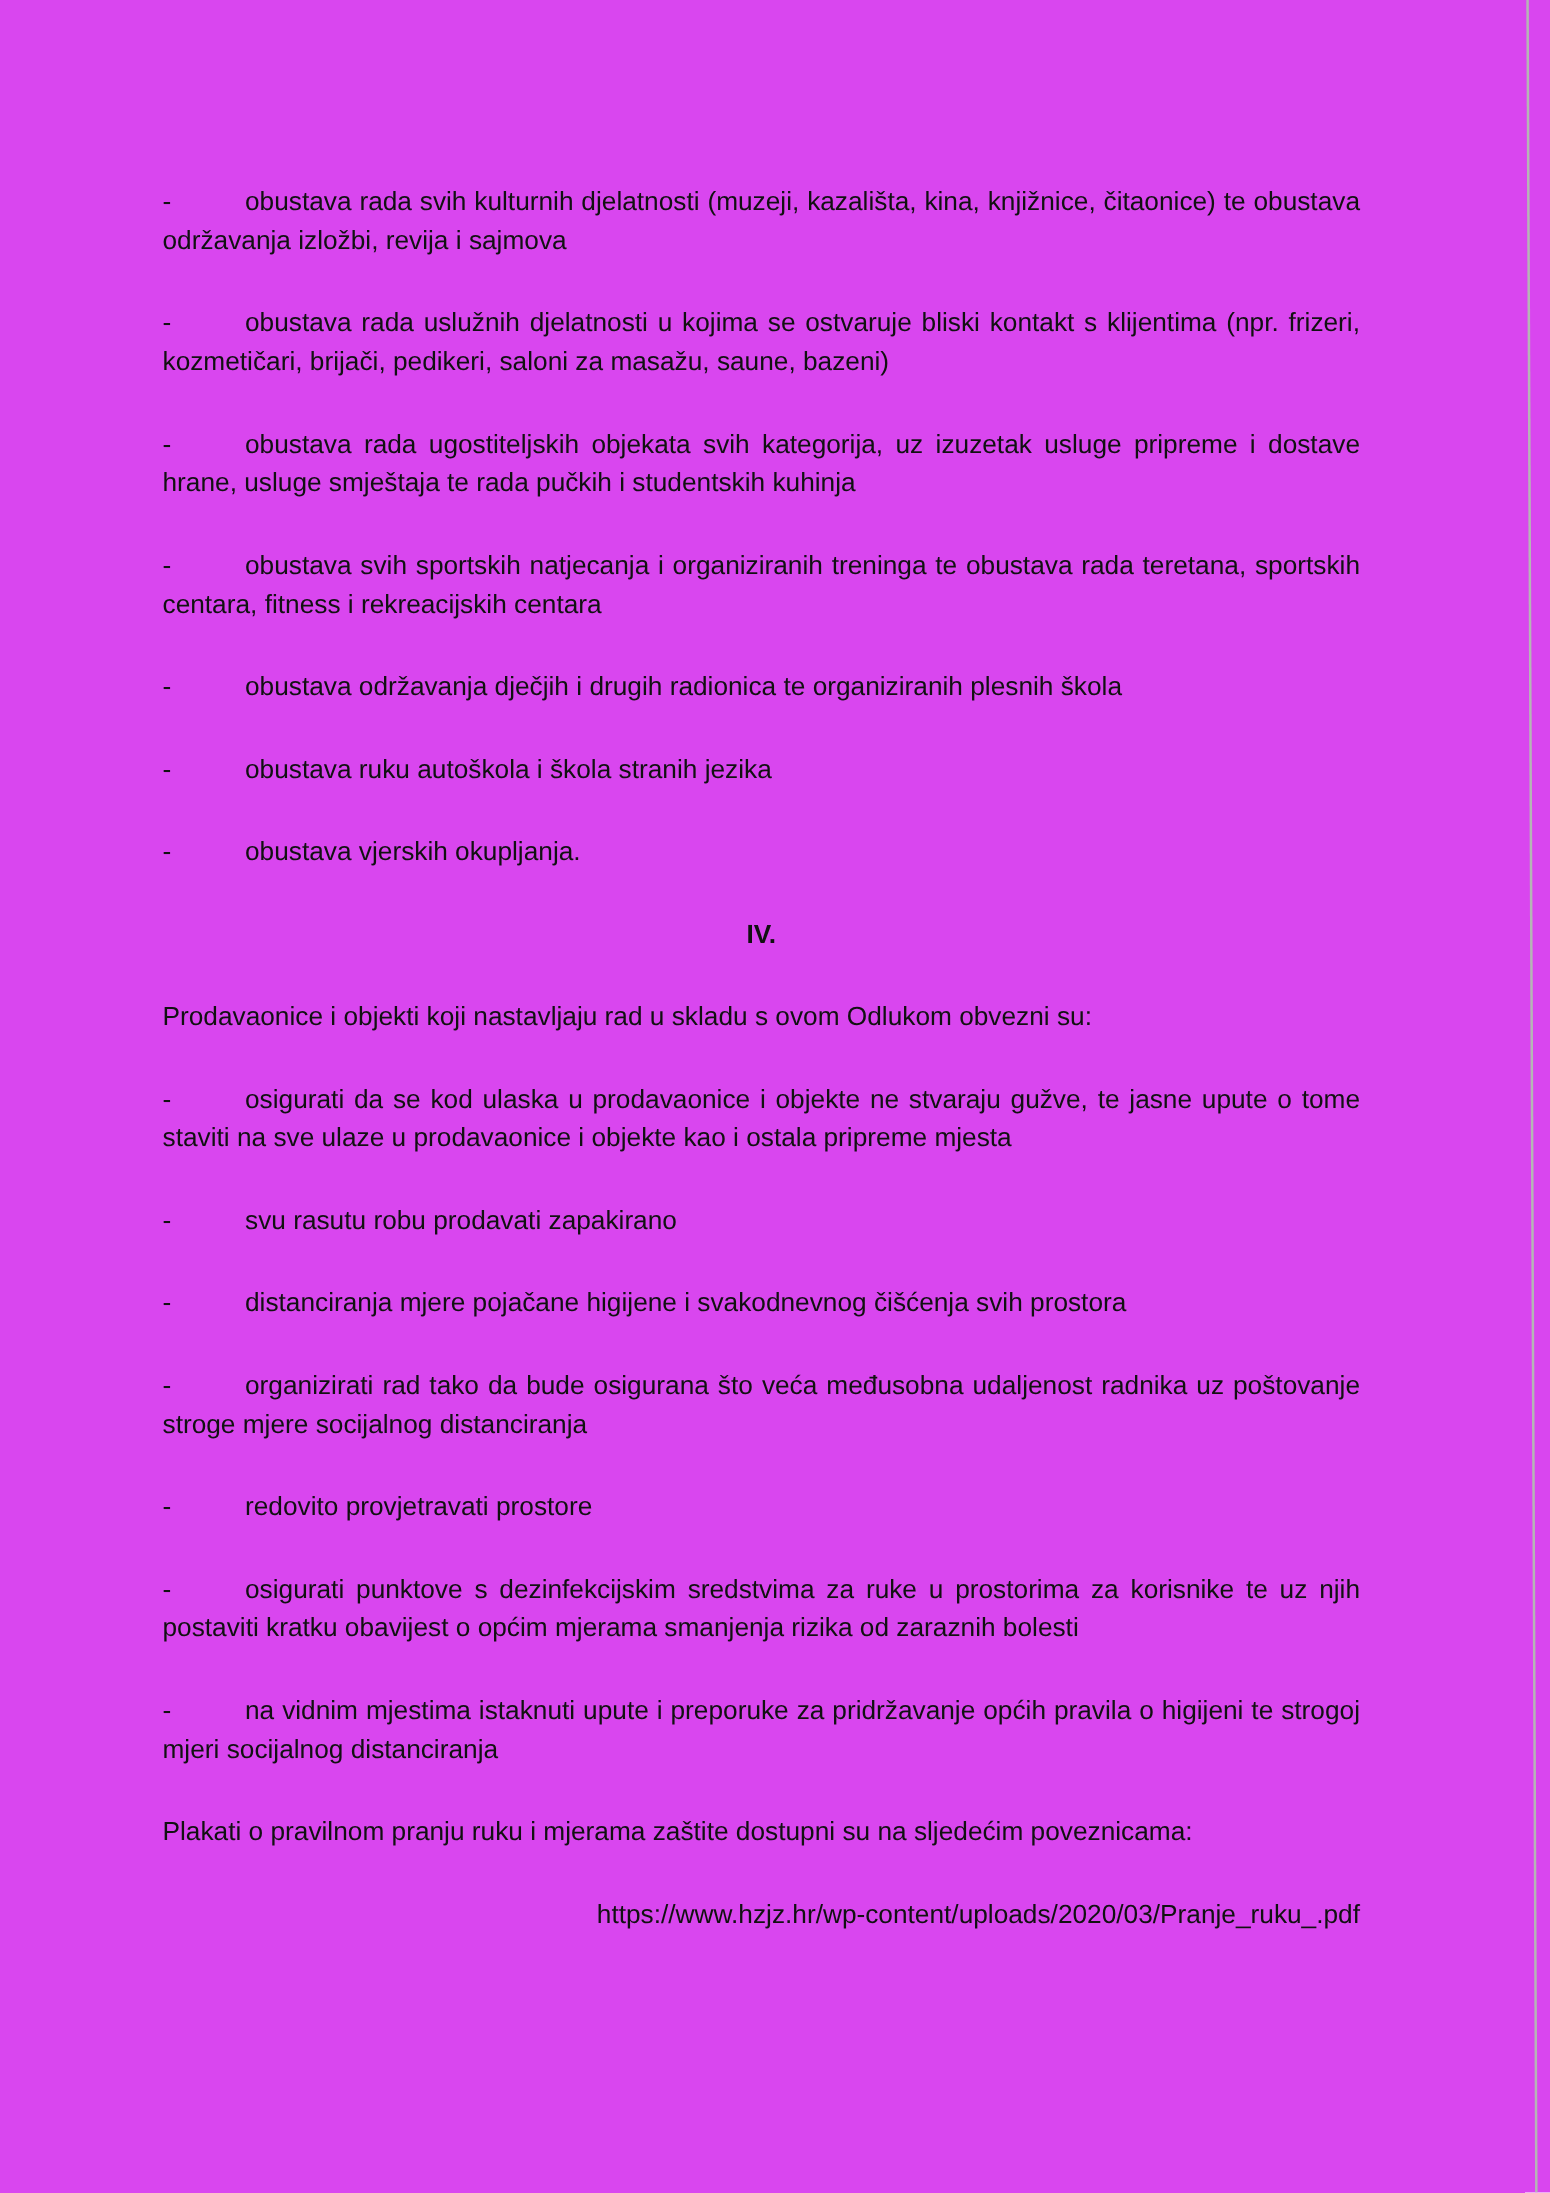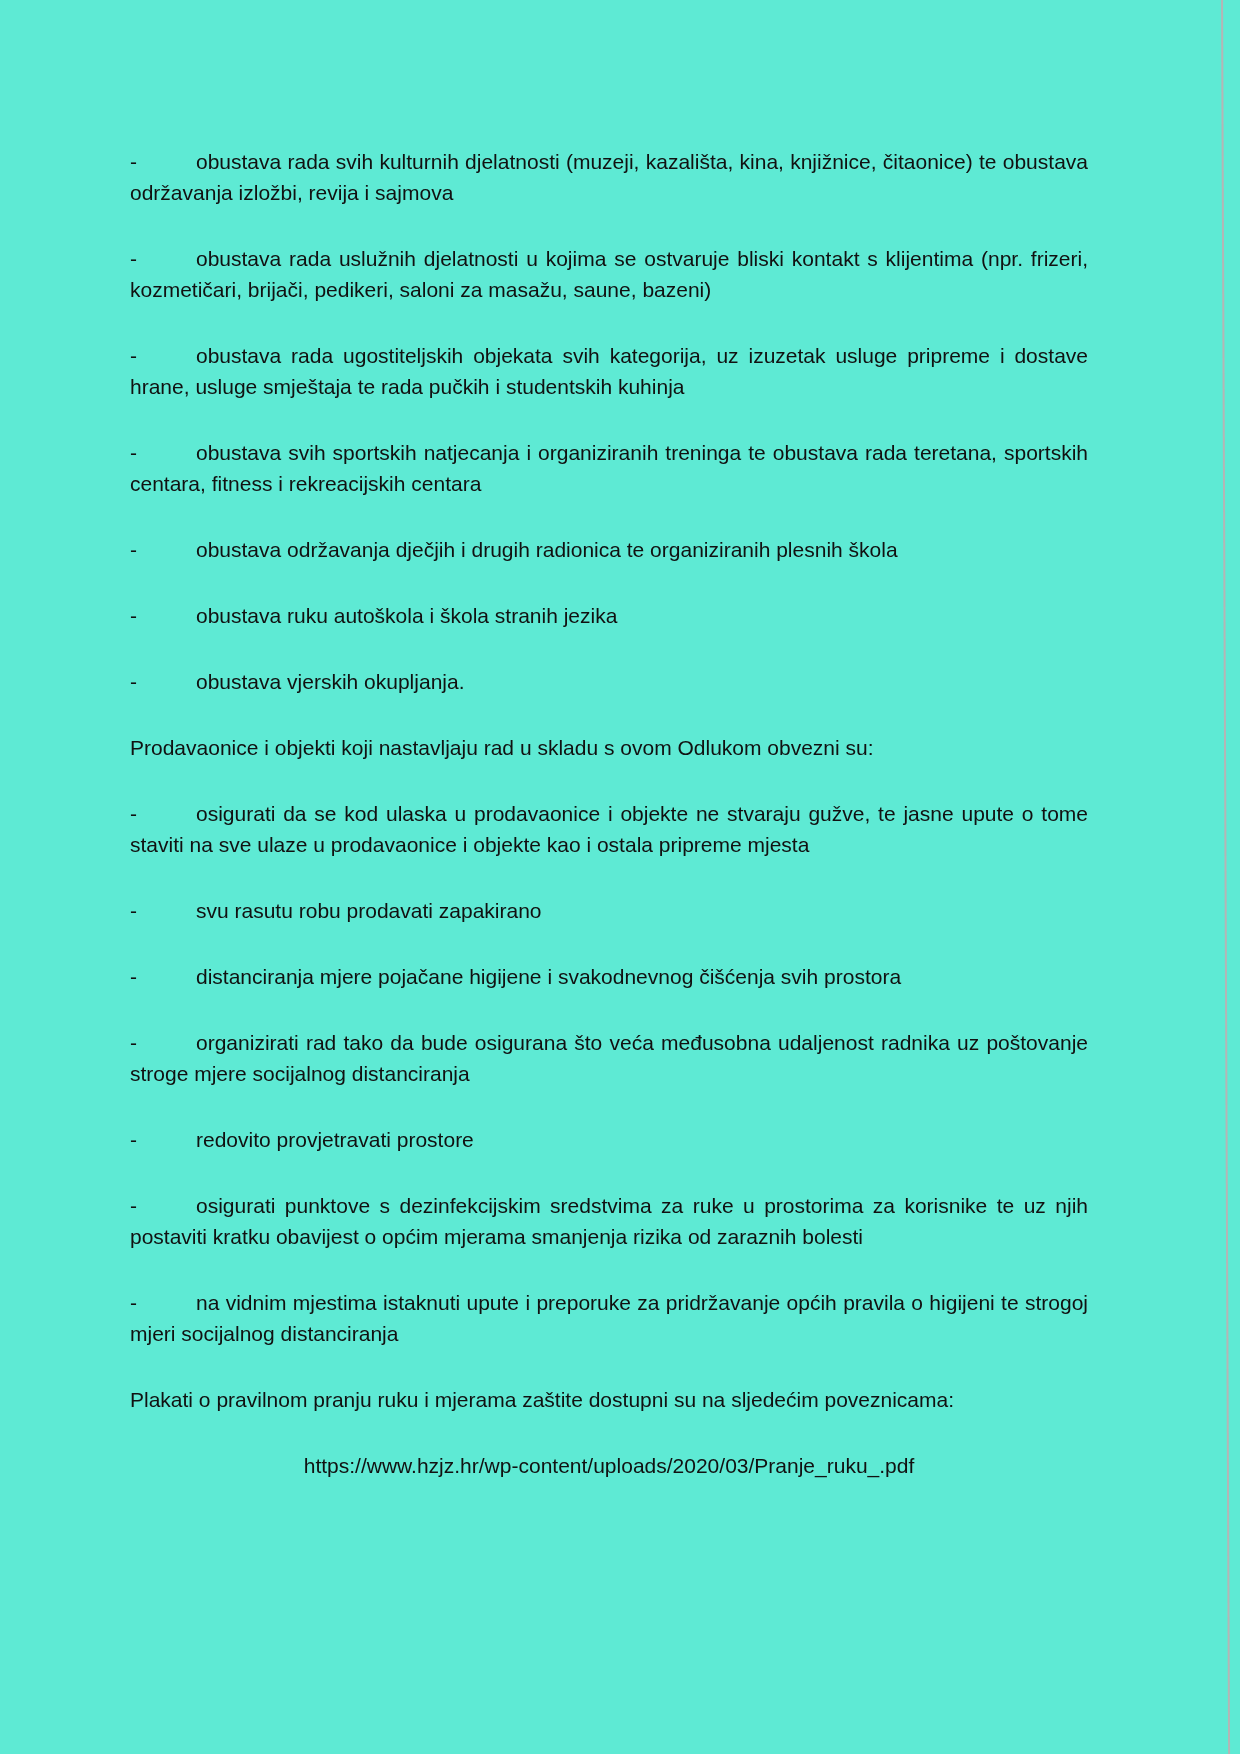--- a/index.html
+++ b/index.html
@@ -5,21 +5,21 @@
 <style>
   html, body {
     margin: 0;
     padding: 0;
     background: #ffffff;
   }
   .page {
     position: relative;
     width: 1240px;
     height: 1754px;
-    background: #5eead4;
+    background: #d946ef;
     overflow: hidden;
     font-family: "Liberation Sans", sans-serif;
     color: #111111;
   }
   .content {
     position: absolute;
     left: 130px;
     top: 146px;
     width: 958px;
   }
@@ -28,21 +28,21 @@
     line-height: 31px;
     margin: 0 0 35px 0;
     text-align: justify;
     text-justify: inter-word;
   }
   .para-heading {
     text-align: center;
     font-weight: bold;
   }
   .para-link {
-    text-align: center;
+    text-align: right;
   }
   .dash {
     display: inline-block;
     width: 66px;
   }
   
   .scan-line {
     position: absolute;
     top: -10px;
     left: 1221px;
@@ -65,20 +65,21 @@
   <p class="para para-bullet"><span class="dash">-</span><span class="ptext">obustava rada ugostiteljskih objekata svih kategorija, uz izuzetak usluge pripreme i dostave hrane, usluge smještaja te rada pučkih i studentskih kuhinja</span></p>
 
   <p class="para para-bullet"><span class="dash">-</span><span class="ptext">obustava svih sportskih natjecanja i organiziranih treninga te obustava rada teretana, sportskih centara, fitness i rekreacijskih centara</span></p>
 
   <p class="para para-bullet"><span class="dash">-</span><span class="ptext">obustava održavanja dječjih i drugih radionica te organiziranih plesnih škola</span></p>
 
   <p class="para para-bullet"><span class="dash">-</span><span class="ptext">obustava ruku autoškola i škola stranih jezika</span></p>
 
   <p class="para para-bullet"><span class="dash">-</span><span class="ptext">obustava vjerskih okupljanja.</span></p>
 
+  <p class="para para-heading"><span class="ptext">IV.</span></p>
 
   <p class="para para-plain"><span class="ptext">Prodavaonice i objekti koji nastavljaju rad u skladu s ovom Odlukom obvezni su:</span></p>
 
   <p class="para para-bullet"><span class="dash">-</span><span class="ptext">osigurati da se kod ulaska u prodavaonice i objekte ne stvaraju gužve, te jasne upute o tome staviti na sve ulaze u prodavaonice i objekte kao i ostala pripreme mjesta</span></p>
 
   <p class="para para-bullet"><span class="dash">-</span><span class="ptext">svu rasutu robu prodavati zapakirano</span></p>
 
   <p class="para para-bullet"><span class="dash">-</span><span class="ptext">distanciranja mjere pojačane higijene i svakodnevnog čišćenja svih prostora</span></p>
 
   <p class="para para-bullet"><span class="dash">-</span><span class="ptext">organizirati rad tako da bude osigurana što veća međusobna udaljenost radnika uz poštovanje stroge mjere socijalnog distanciranja</span></p>

